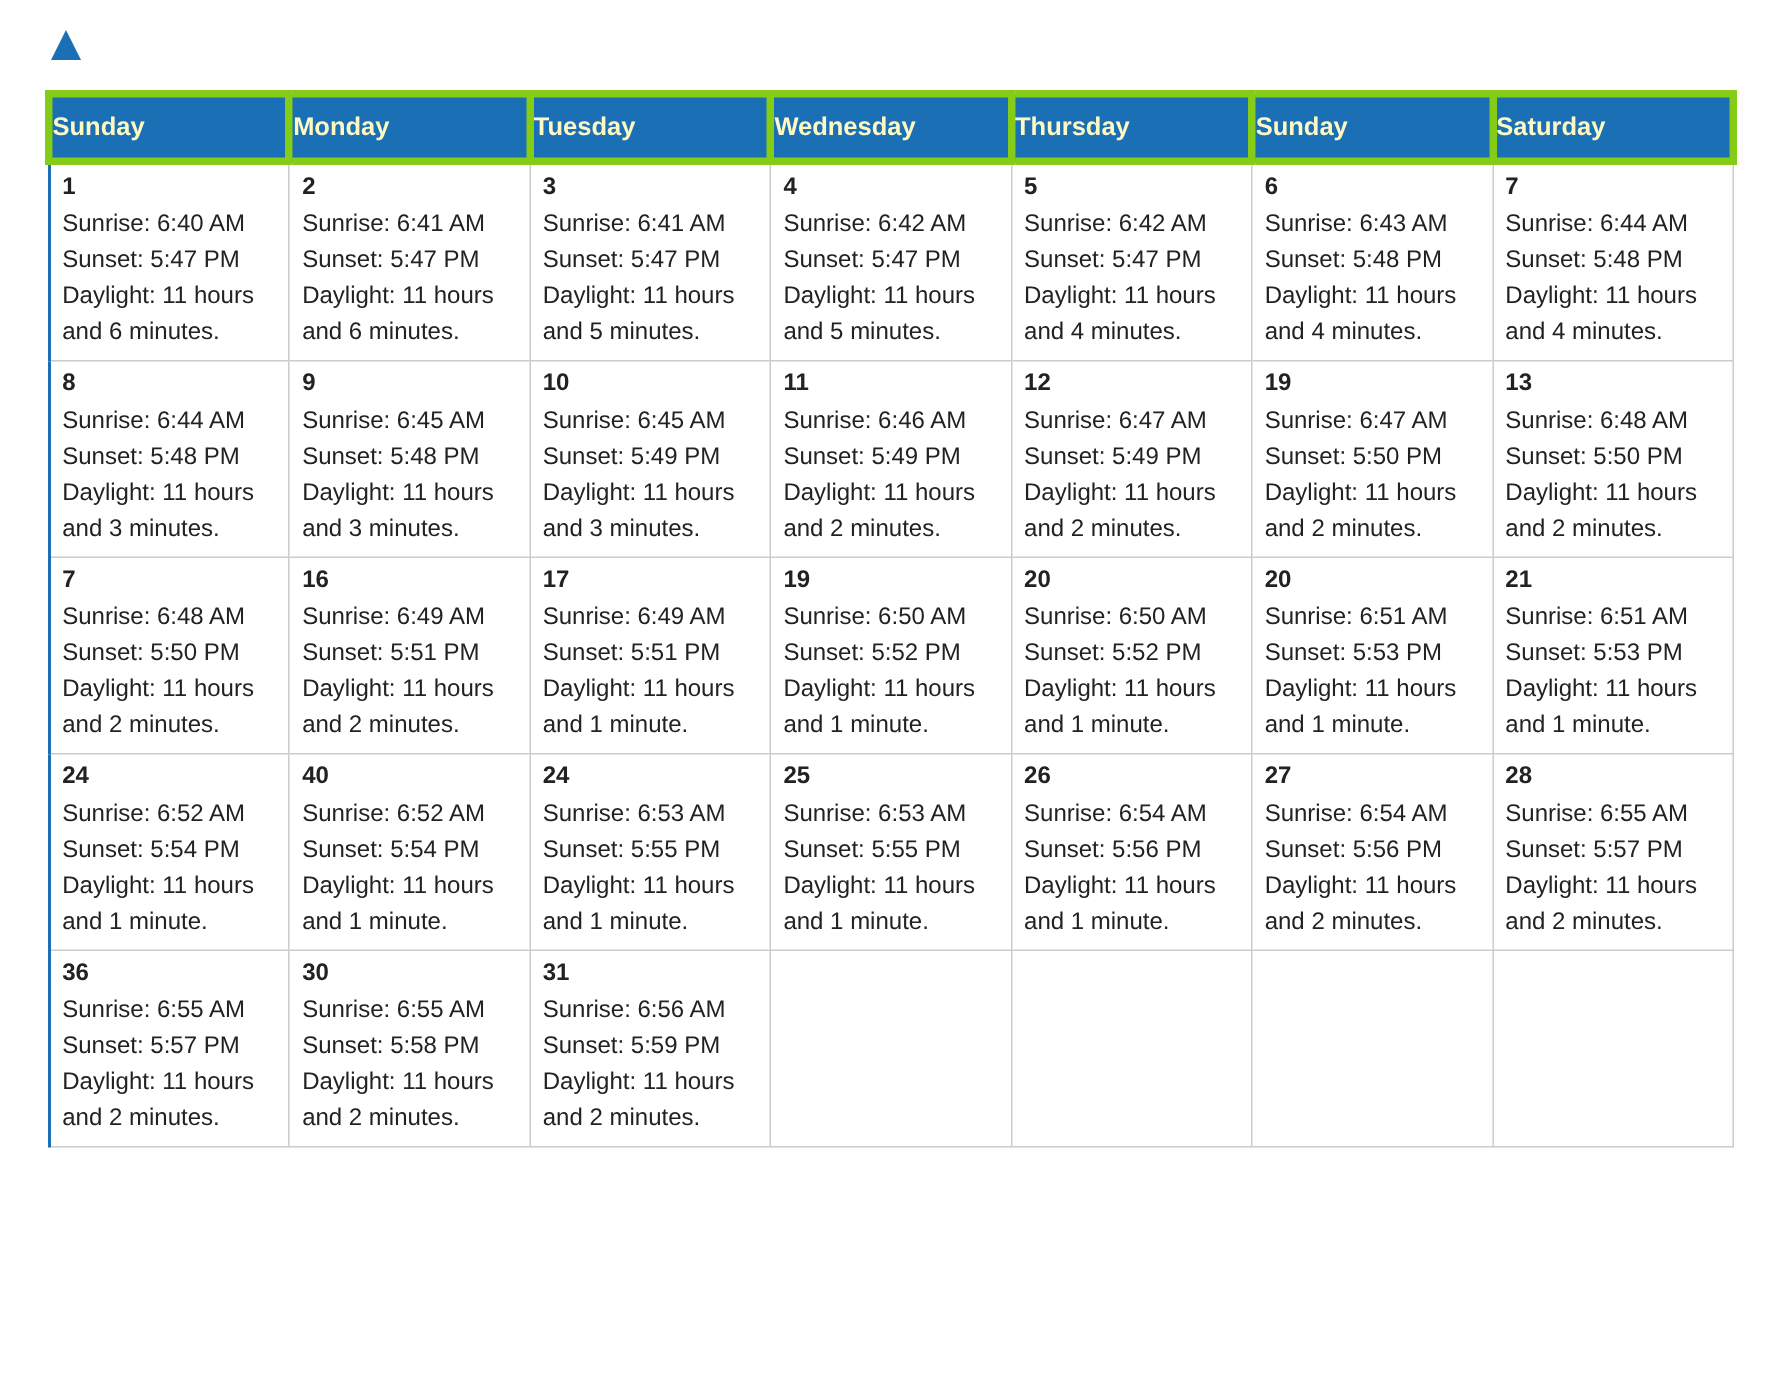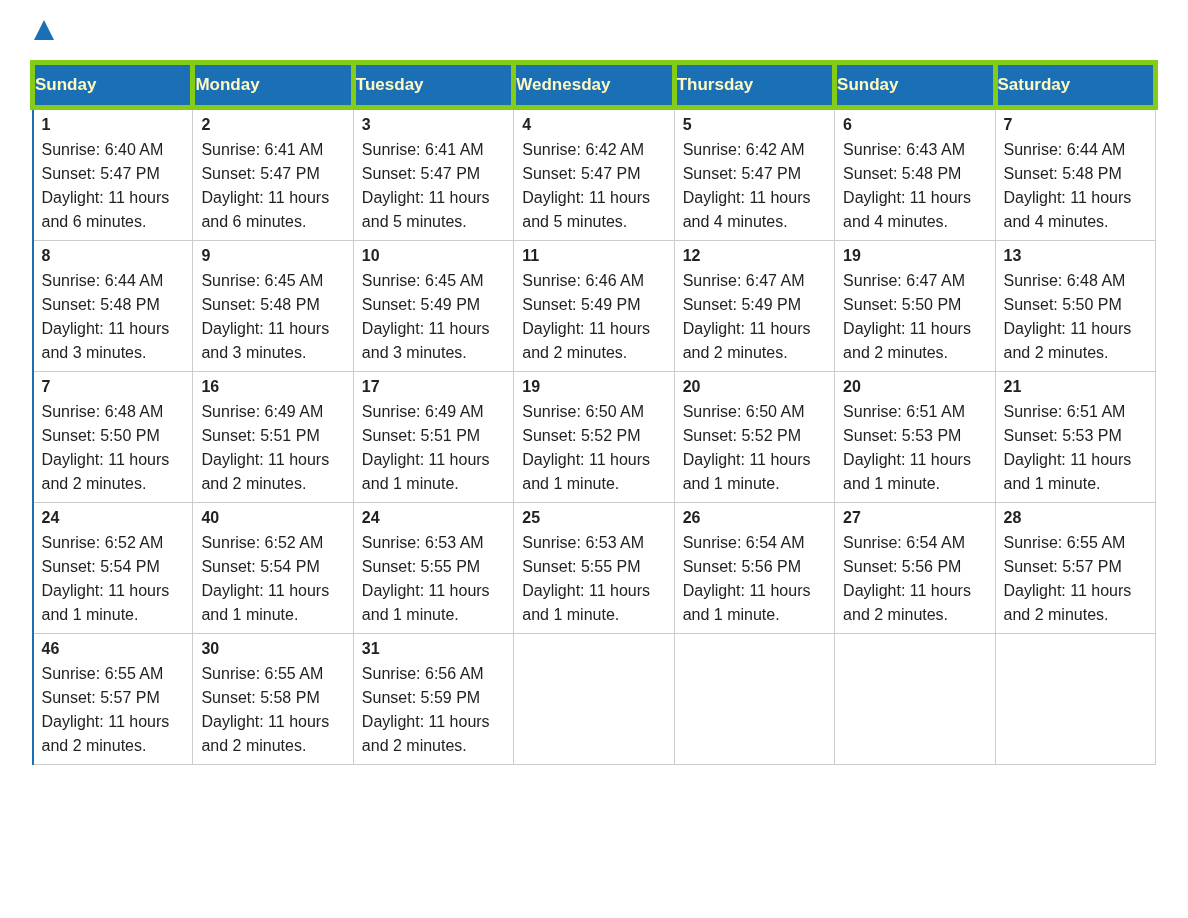--- a/index.html
+++ b/index.html
@@ -342,21 +342,21 @@
         <span class="day-number">28</span>
         <div class="day-info">
           Sunrise: 6:55 AM<br>
           Sunset: 5:57 PM<br>
           Daylight: 11 hours and 2 minutes.
         </div>
       </td>
       </tr>
       <tr>
         <td>
-        <span class="day-number">46</span>
+        <span class="day-number">36</span>
         <div class="day-info">
           Sunrise: 6:55 AM<br>
           Sunset: 5:57 PM<br>
           Daylight: 11 hours and 2 minutes.
         </div>
       </td>
         <td>
         <span class="day-number">30</span>
         <div class="day-info">
           Sunrise: 6:55 AM<br>

